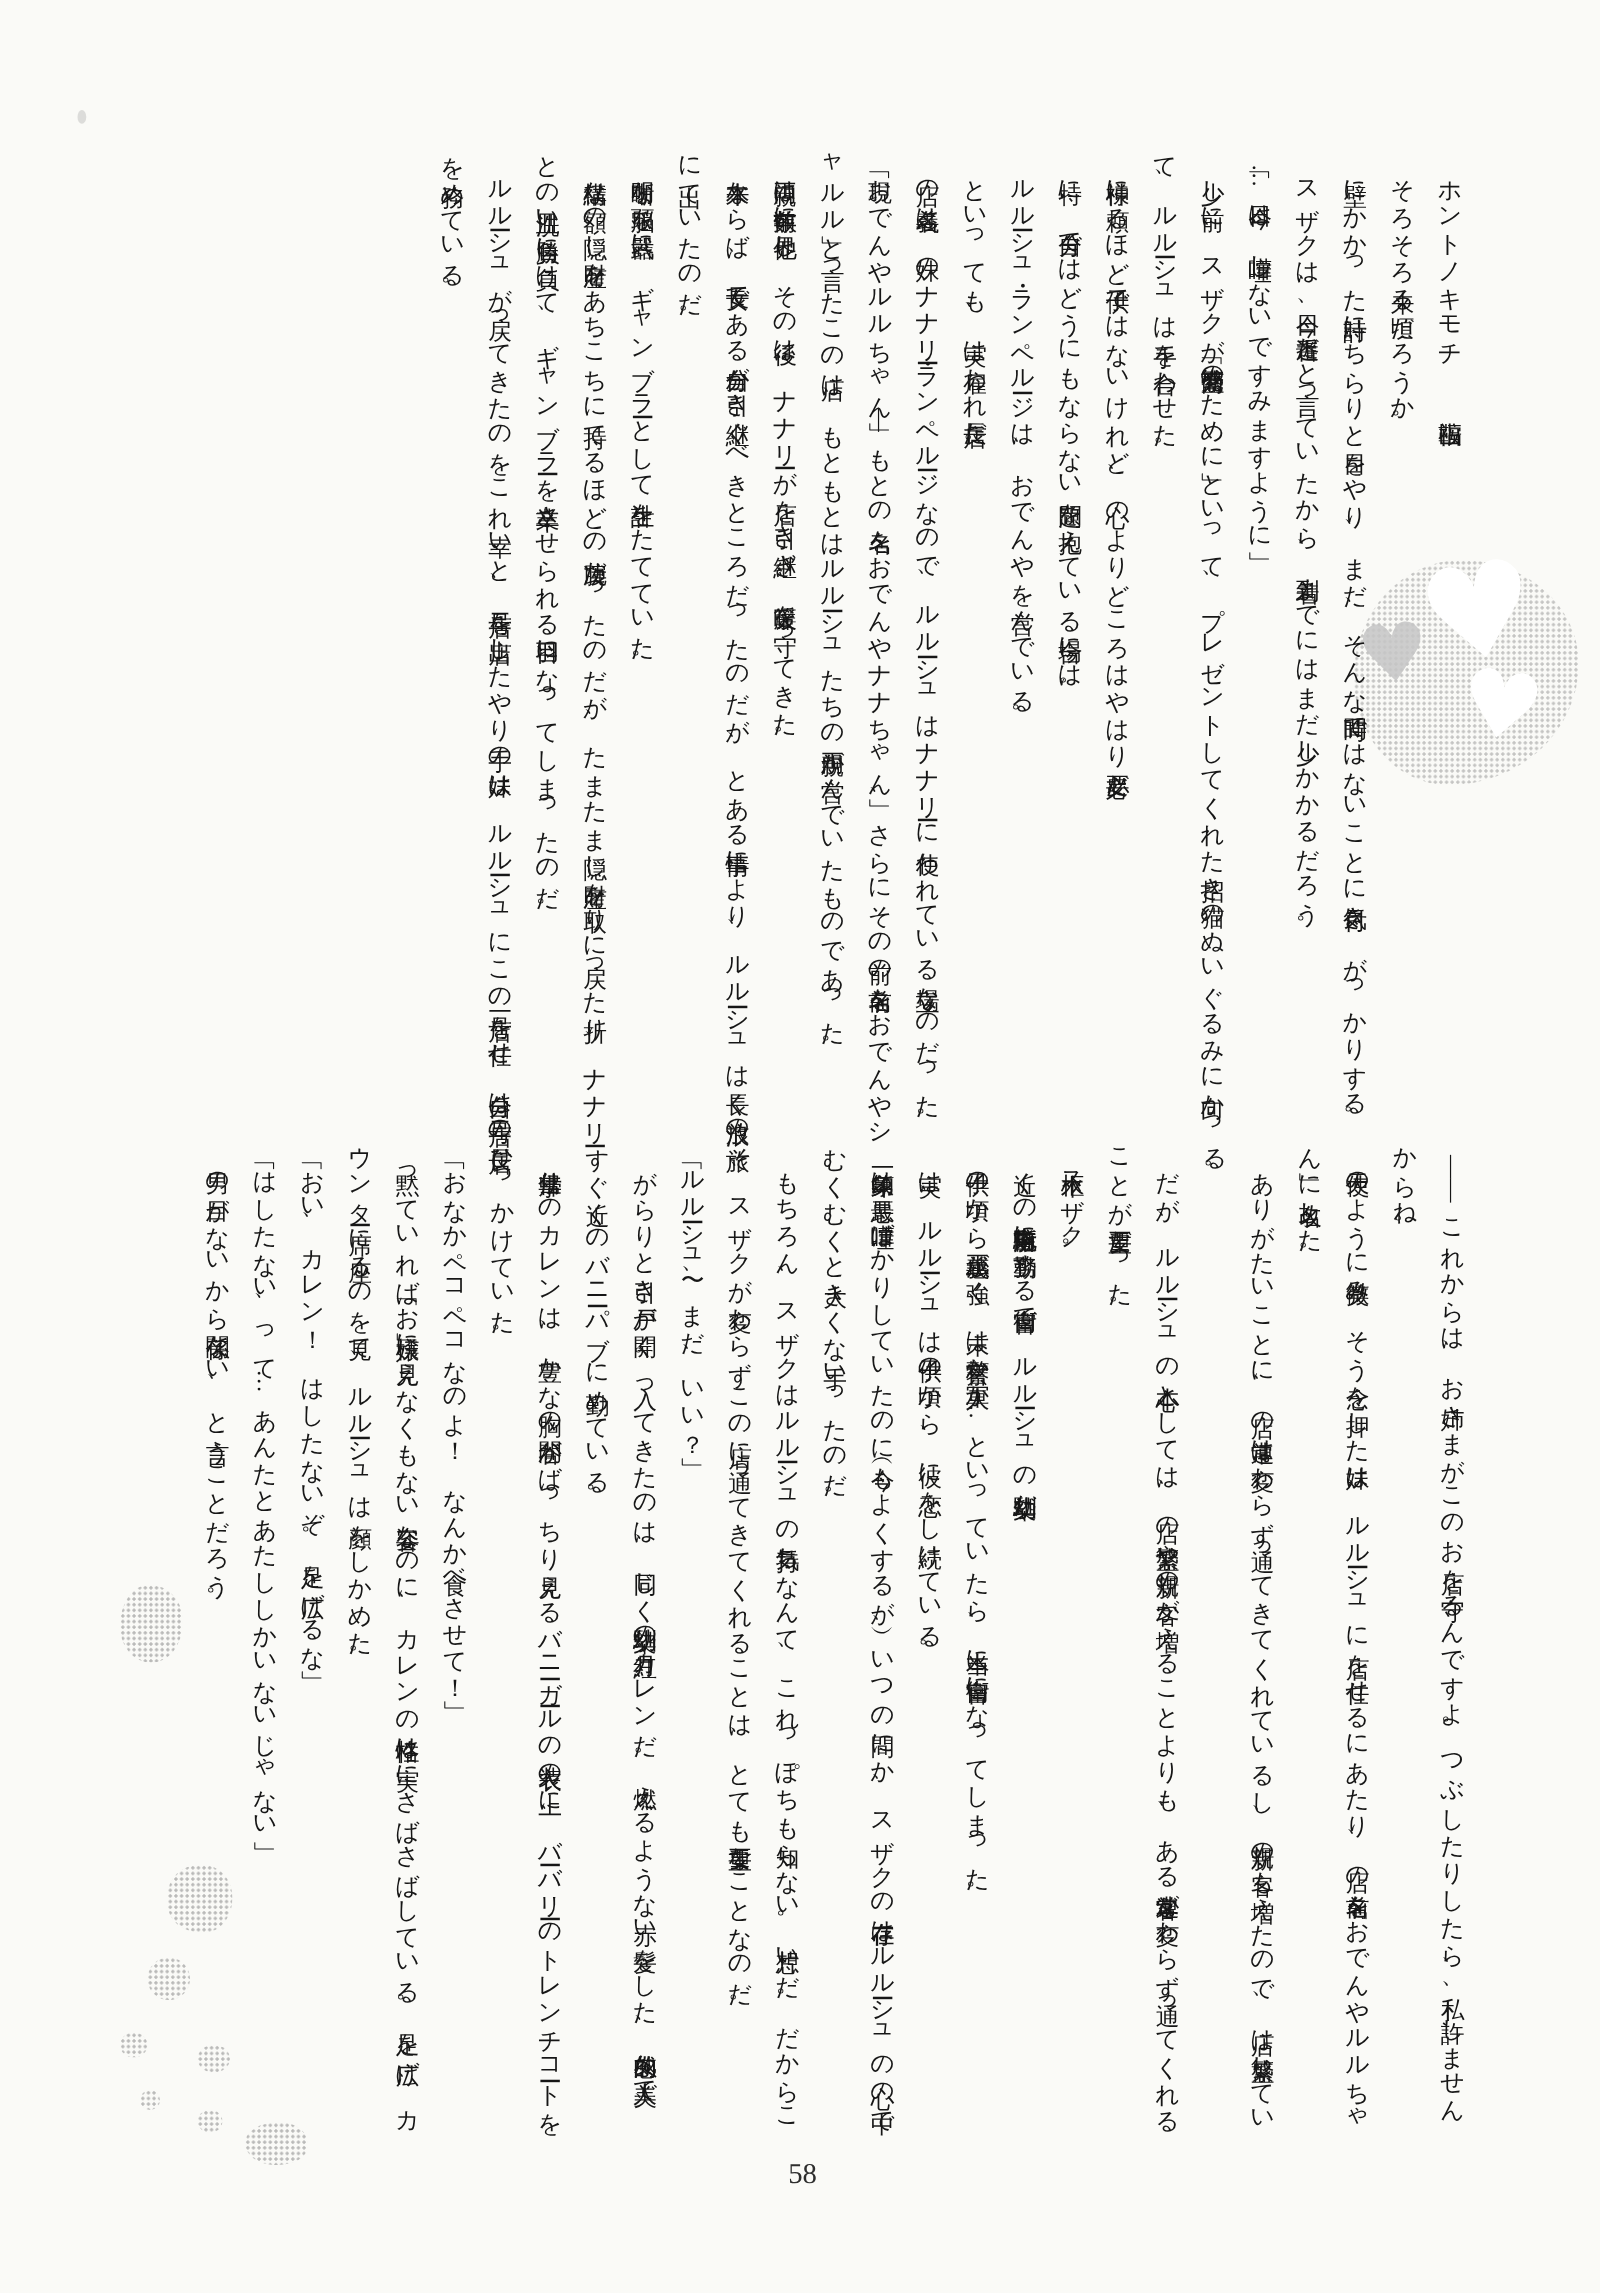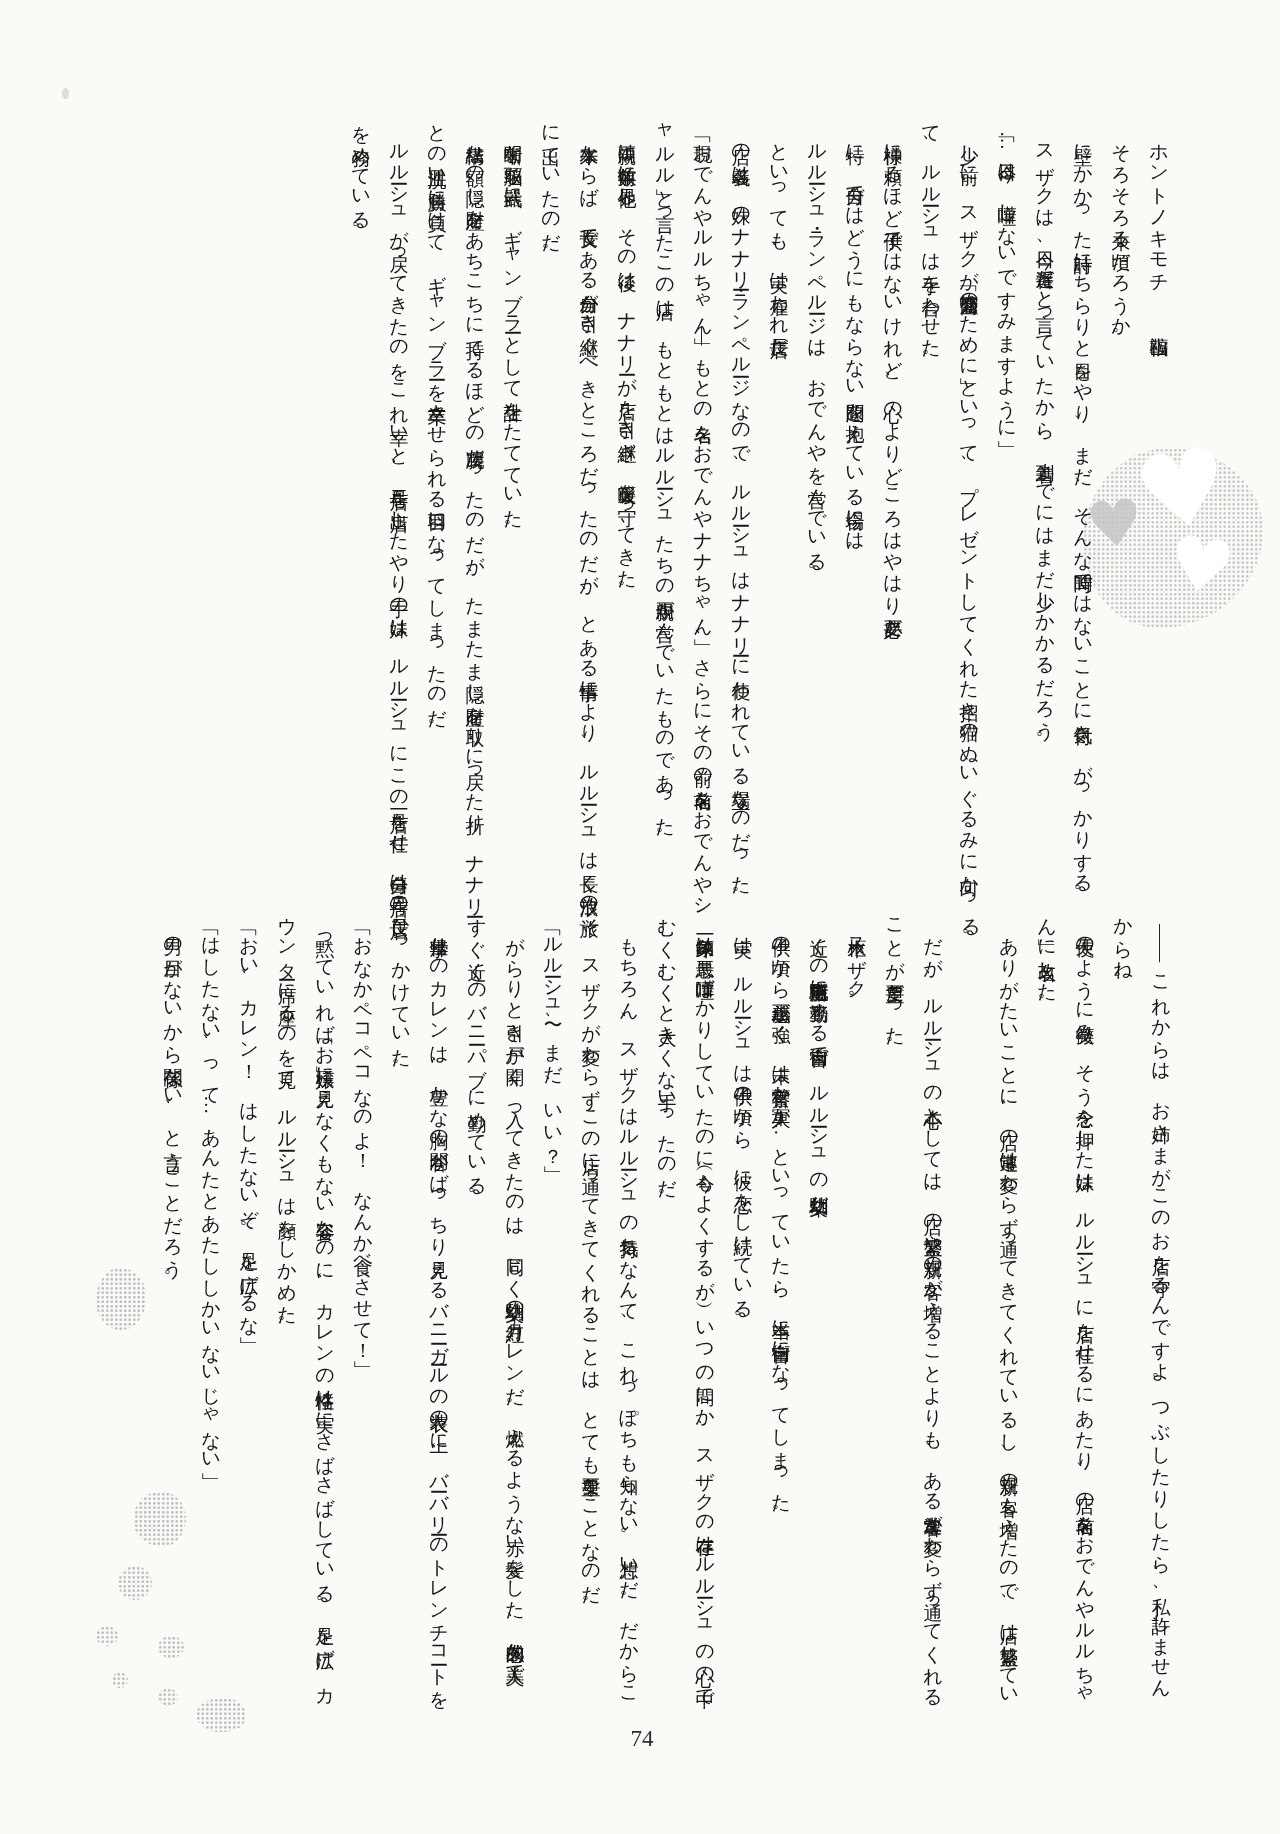--- a/index.html
+++ b/index.html
@@ -115,13 +115,13 @@
     <p class="para">「ルルーシュ〜、まだ、いい？」</p>
     <p class="para">がらりと引き戸が開く。入ってきたのは、同じく幼馴染の紅月カレンだ。燃えるような赤い髪をした、肉感的な美人で、すぐ近くのバニーパブに勤めている。</p>
     <p class="para">仕事帰りのカレンは、豊かな胸の谷間がばっちり見えるバニーガールの衣装の上に、バーバリーのトレンチコートをひっかけていた。</p>
     <p class="para">「おなかペコペコなのよ！　なんか食べさせて！」</p>
     <p class="para">黙っていれば「お嬢様」に見えなくもない容姿なのに、カレンの性格は実にさばさばしている。足を広げ、カウンター席に座るのを見て、ルルーシュは顔をしかめた。</p>
     <p class="para">「おい、カレン！　はしたないぞ。足を広げるな」</p>
     <p class="para">「はしたない、って…あんたとあたししかいないじゃない」</p>
     <p class="para">男の目がないから関係ない、と言うことだろう。</p>
   </div>
 
-<div class="page-number">74</div>
+<div class="page-number">58</div>
 
 </body></html>

